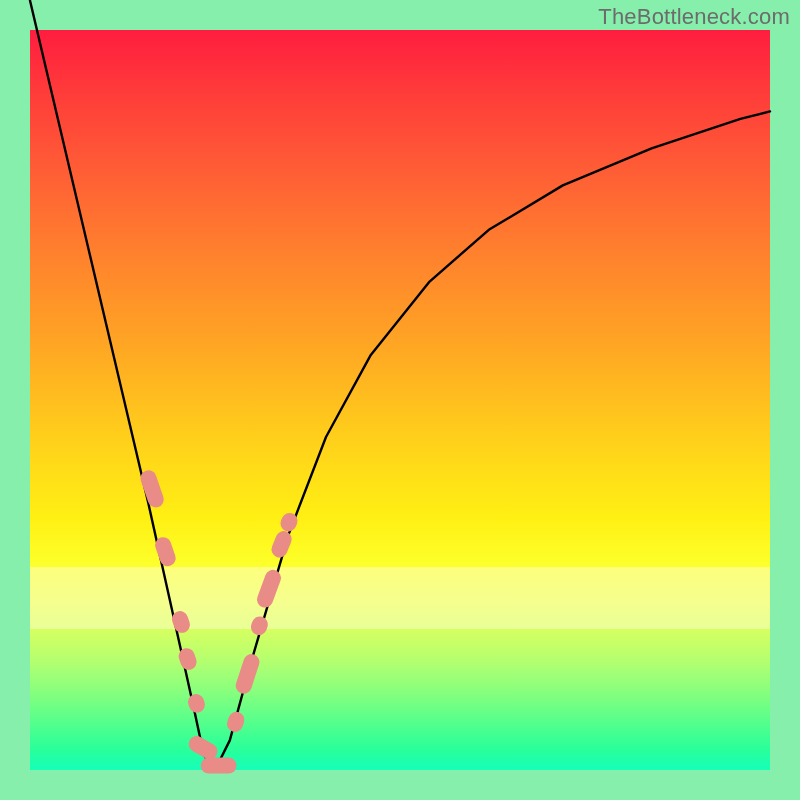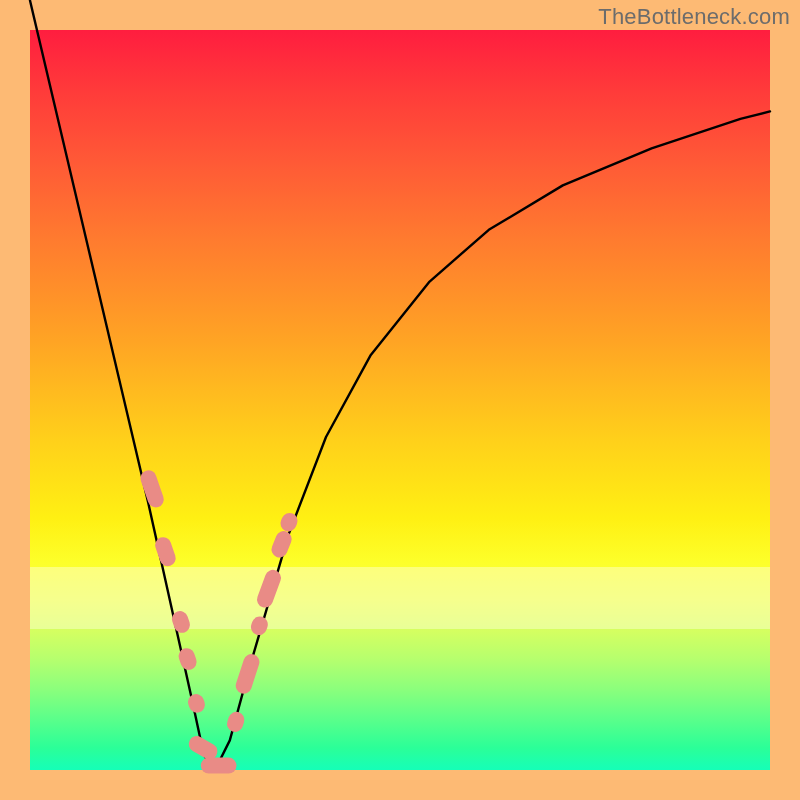--- a/index.html
+++ b/index.html
@@ -8,21 +8,21 @@
     width: 800px;
     height: 800px;
     overflow: hidden;
     background: #000;
     font-family: Arial, Helvetica, sans-serif;
   }
   .stage {
     position: relative;
     width: 800px;
     height: 800px;
-    background: #fdba74;
+    background: #86efac;
   }
   .plot {
     position: absolute;
     left: 30px;
     top: 30px;
     width: 740px;
     height: 740px;
     background: linear-gradient(to bottom,
       #ff1d3f 0%,
       #ff3a3a 8%,

